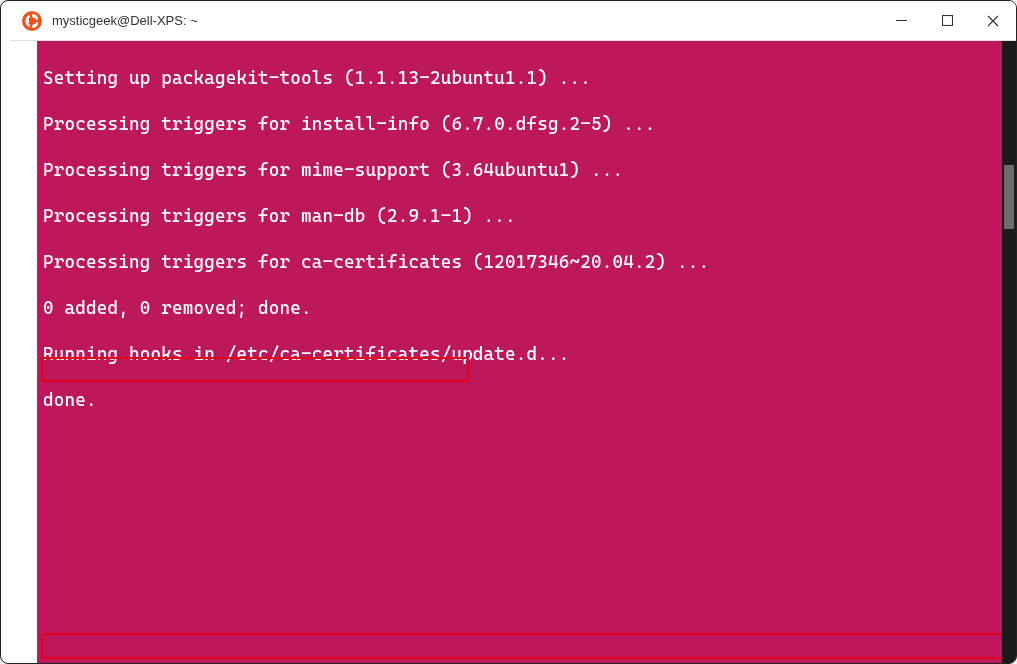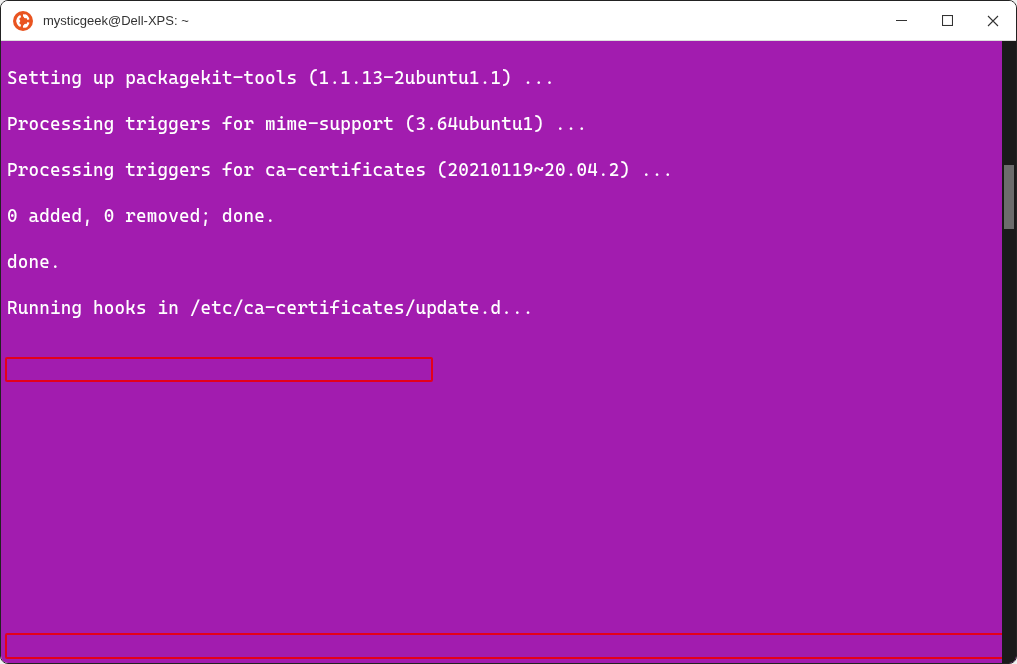--- a/index.html
+++ b/index.html
@@ -20,20 +20,21 @@
       display: flex;
       flex-direction: column;
     }
     .titlebar {
       height: 40px;
       background: #fff;
       display: flex;
       align-items: center;
       padding: 0 0 0 12px;
       border-bottom: 1px solid #ddd;
+      margin-left: 9px;
     }
     .ubuntu-logo {
       width: 20px; height: 20px;
       margin-right: 10px;
       display: flex; align-items: center; justify-content: center;
     }
     .titlebar-title {
       flex: 1;
       font-size: 13px;
       color: #333;
@@ -49,23 +50,24 @@
       display: flex;
       align-items: center;
       justify-content: center;
       color: #333;
       font-size: 14px;
     }
     .window-btn svg { width: 11px; height: 11px; }
     .window-btn.close svg { width: 12px; height: 12px; }
     .terminal-area {
       flex: 1;
-      background: #a21caf;
+      background: #be185d;
       position: relative;
       overflow: hidden;
+      margin-left: 36px;
     }
     .terminal {
       font-family: "Cascadia Mono", "Consolas", "DejaVu Sans Mono", monospace;
       font-size: 18px;
       line-height: 23px;
       color: #fff;
       padding: 2px 0 0 6px;
       white-space: pre;
       letter-spacing: 0.2px;
     }
@@ -121,25 +123,27 @@
         <svg viewBox="0 0 12 12">
             <path d="M1 1l10 10M11 1L1 11" stroke="#333" stroke-width="1.1"></path>
           </svg>
       </div>
     </div>
   </div>
 
   <div class="terminal-area">
     <div class="terminal">
 <div class="t-line">Setting up packagekit-tools (1.1.13-2ubuntu1.1) ...</div>
+<div class="t-line">Processing triggers for install-info (6.7.0.dfsg.2-5) ...</div>
 <div class="t-line">Processing triggers for mime-support (3.64ubuntu1) ...</div>
-<div class="t-line">Processing triggers for ca-certificates (20210119~20.04.2) ...</div>
+<div class="t-line">Processing triggers for man-db (2.9.1-1) ...</div>
+<div class="t-line">Processing triggers for ca-certificates (12017346~20.04.2) ...</div>
 <div class="t-line">0 added, 0 removed; done.</div>
+<div class="t-line">Running hooks in /etc/ca-certificates/update.d...</div>
 <div class="t-line">done.</div>
-<div class="t-line">Running hooks in /etc/ca-certificates/update.d...</div>
 
 
 
 
 
 
 
 
 
 

